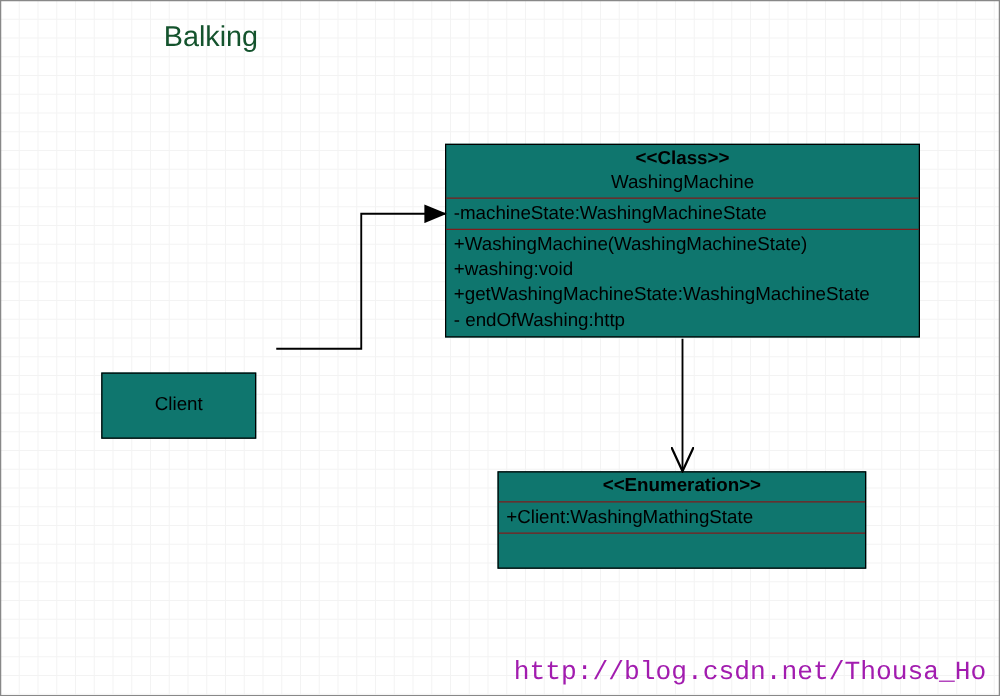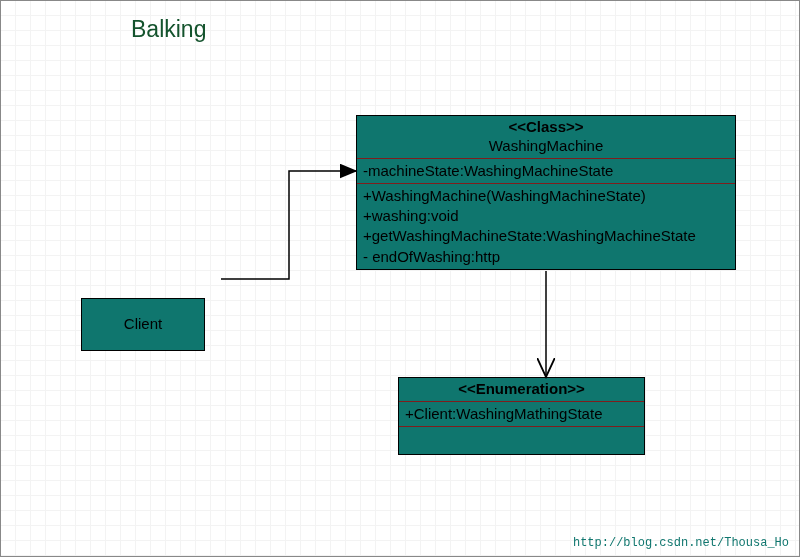--- a/index.html
+++ b/index.html
@@ -47,22 +47,22 @@
   svg.connectors {
     position: absolute;
     left: 0; top: 0;
     width: 800px; height: 557px;
     pointer-events: none;
   }
   .watermark {
     position: absolute;
     right: 10px;
     bottom: 6px;
-    color: #0f766e;
-    font-size: 12px;
+    color: #a21caf;
+    font-size: 21px;
     font-family: "Courier New", monospace;
   }
 </style>
 </head>
 <body>
 
 <div class="title">Balking</div>
 
 <div class="uml-box" style="left:80px; top:265px; width:124px;margin-top:32px;">
   <div class="uml-header" style="padding:16px 6px;">
@@ -79,21 +79,21 @@
     <div>-machineState:WashingMachineState</div>
   </div>
   <div class="uml-section">
     <div>+WashingMachine(WashingMachineState)</div>
     <div>+washing:void</div>
     <div>+getWashingMachineState:WashingMachineState</div>
     <div>- endOfWashing:http</div>
   </div>
 </div>
 
-<div class="uml-box" style="left:397px; top:376px; width:247px;">
+<div class="uml-box" style="left:397px; top:376px; width:295px;">
   <div class="uml-header">
     <div class="uml-stereotype">&lt;&lt;Enumeration&gt;&gt;</div>
   </div>
   <div class="uml-section">
     <div>+Client:WashingMathingState</div>
   </div>
   <div class="uml-section empty"></div>
 </div>
 
 <svg class="connectors">

